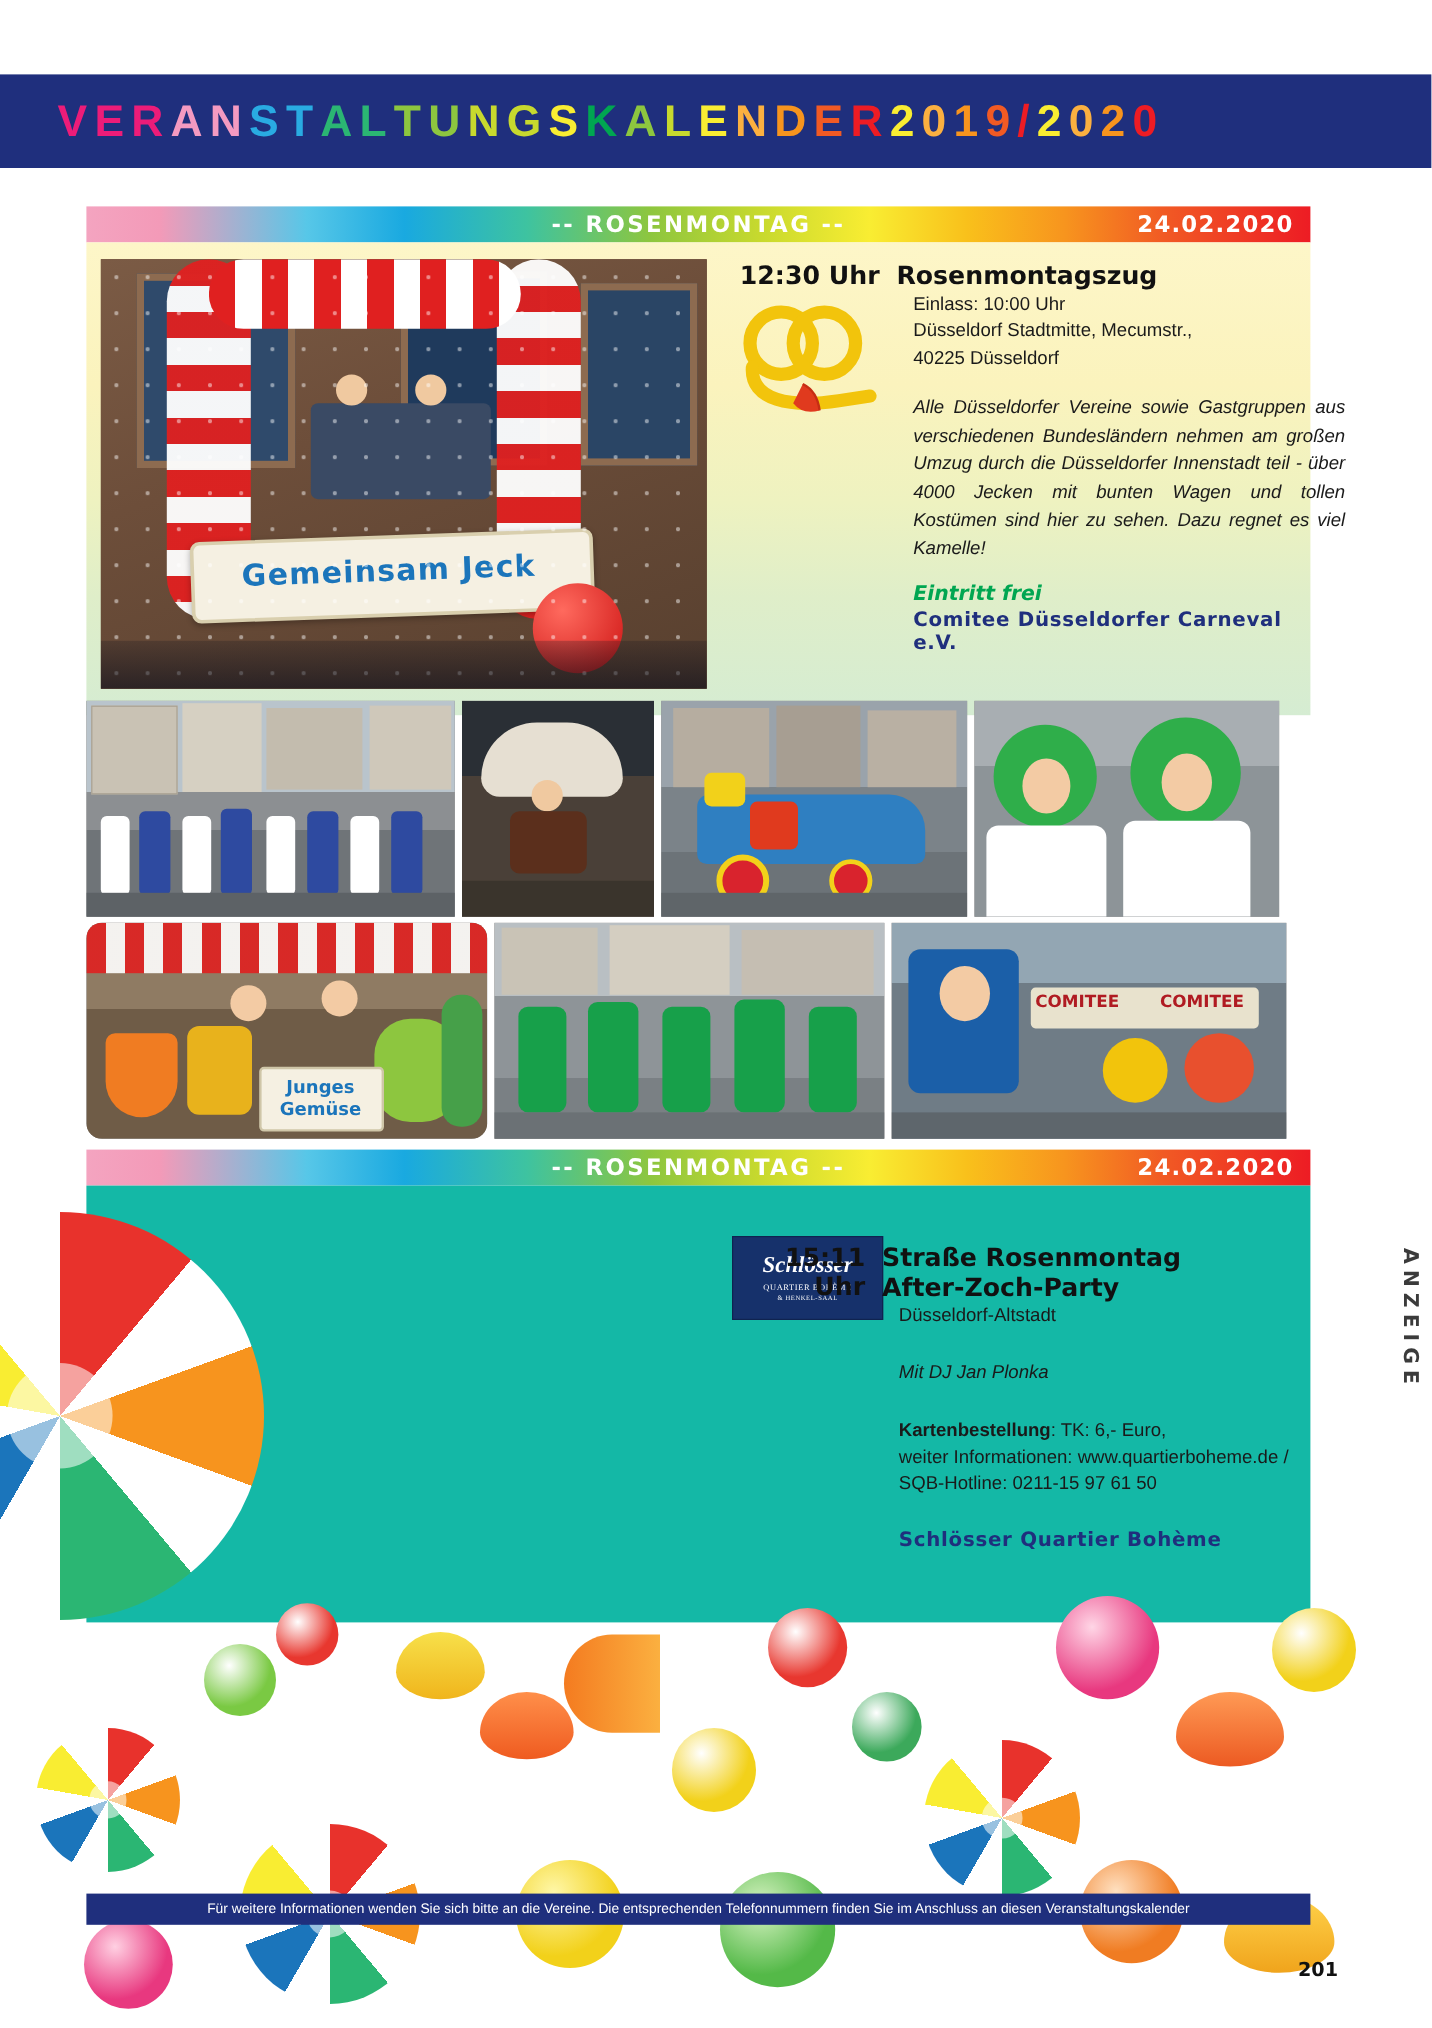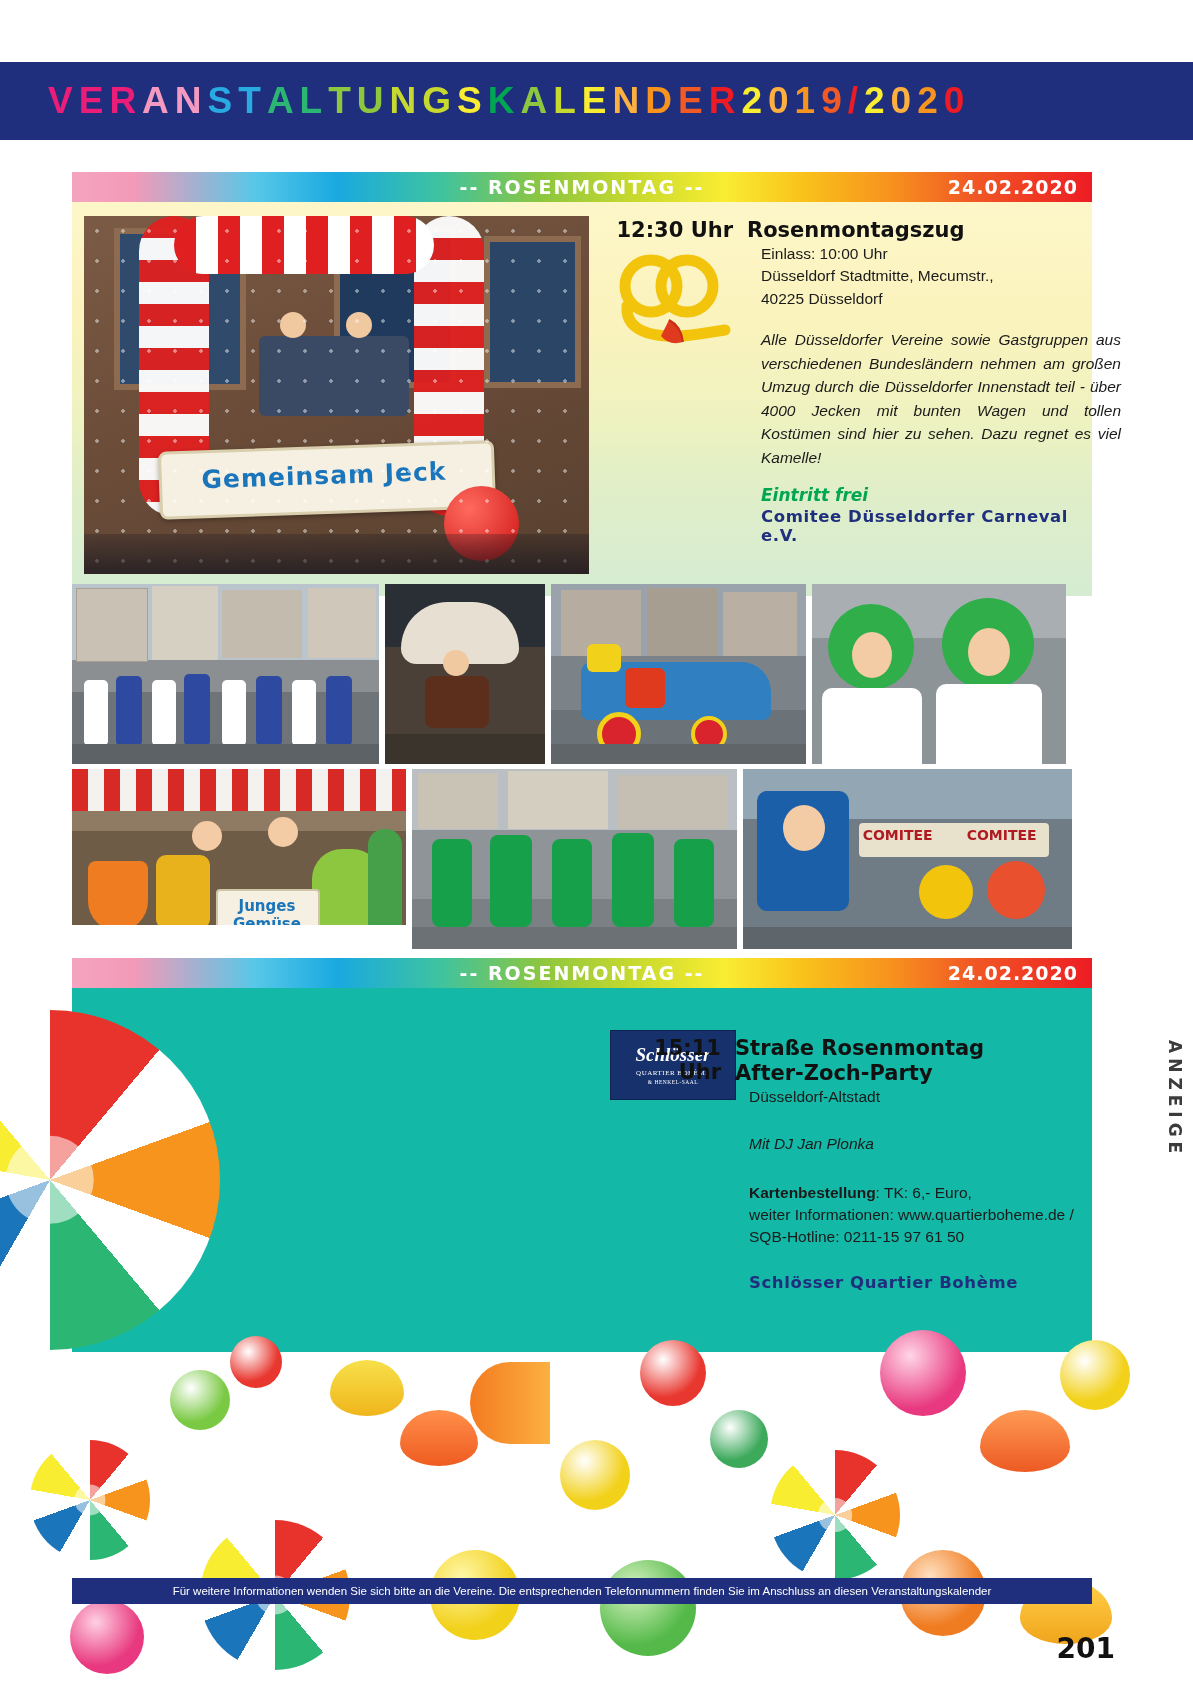--- a/index.html
+++ b/index.html
@@ -126,21 +126,21 @@
   }
 
   
   .footer-band{
     position:absolute;left:72px;top:1578px;width:1020px;height:26px;
     background:#1f2f7d;display:flex;align-items:center;justify-content:center;
   }
   .footer-text{color:#fff;font-size:11.5px;font-family:"Liberation Sans",sans-serif;}
   .page-num{
     position:absolute;right:78px;top:1632px;
-    font-size:28px;font-weight:bold;color:#111;
+    font-size:16px;font-weight:bold;color:#111;
     font-family:"DejaVu Sans", sans-serif;
   }
 
   
   .candy-layer{position:absolute;left:0;top:1300px;width:1193px;height:390px;overflow:hidden;pointer-events:none;}
   .lolli{
     position:absolute;border-radius:50%;
     background:
       conic-gradient(from 0deg,
         #e8322c 0deg 40deg,
@@ -277,21 +277,21 @@
       <div class="ph" style="left:16px;top:20px;width:86px;height:86px;border-radius:50%;background:#2fae4a;"></div>
       <div class="ph" style="left:40px;top:48px;width:40px;height:46px;border-radius:50%;background:#f3cba4;"></div>
       <div class="ph" style="left:130px;top:14px;width:92px;height:92px;border-radius:50%;background:#2fae4a;"></div>
       <div class="ph" style="left:156px;top:44px;width:42px;height:48px;border-radius:50%;background:#f3cba4;"></div>
       <div class="ph" style="left:10px;top:104px;width:100px;height:76px;background:#ffffff;border-radius:10px 10px 0 0;"></div>
       <div class="ph" style="left:124px;top:100px;width:106px;height:80px;background:#ffffff;border-radius:10px 10px 0 0;"></div>
     </div>
   </div>
 
   <div class="thumbs" style="top:597px;left:0;">
-    <div class="thumb" style="width:335px;height:156px;">
+    <div class="thumb" style="width:335px;height:180px;border-radius:13px;">
       <div class="ph" style="left:0;top:0;width:100%;height:100%;background:linear-gradient(180deg,#8f7b63 0 40%,#6f5c47 40% 100%);"></div>
       <div class="ph" style="left:0;top:0;width:100%;height:42px;background:repeating-linear-gradient(90deg,#e02020 0 16px,#ffffff 16px 32px);opacity:.9;"></div>
       <div class="ph" style="left:16px;top:92px;width:60px;height:70px;background:#f07c22;border-radius:8px 8px 30px 30px;"></div>
       <div class="ph" style="left:84px;top:86px;width:54px;height:74px;background:#e8b21c;border-radius:10px;"></div>
       <div class="ph" style="left:240px;top:80px;width:70px;height:86px;background:#8dc63f;border-radius:30px;"></div>
       <div class="ph" style="left:296px;top:60px;width:34px;height:110px;background:#46a049;border-radius:16px;"></div>
       <div class="ph" style="left:144px;top:120px;width:100px;height:50px;background:#f5f0e2;border:2px solid #cfc6a8;border-radius:4px;"></div>
       <div class="ph" style="left:150px;top:128px;width:90px;height:20px;color:#1b75bb;font-size:15px;font-weight:bold;text-align:center;font-family:'DejaVu Sans',sans-serif;">Junges</div>
       <div class="ph" style="left:150px;top:146px;width:90px;height:20px;color:#1b75bb;font-size:15px;font-weight:bold;text-align:center;font-family:'DejaVu Sans',sans-serif;">Gemüse</div>
       <div class="ph" style="left:120px;top:52px;width:30px;height:30px;border-radius:50%;background:#f3cba4;"></div>

